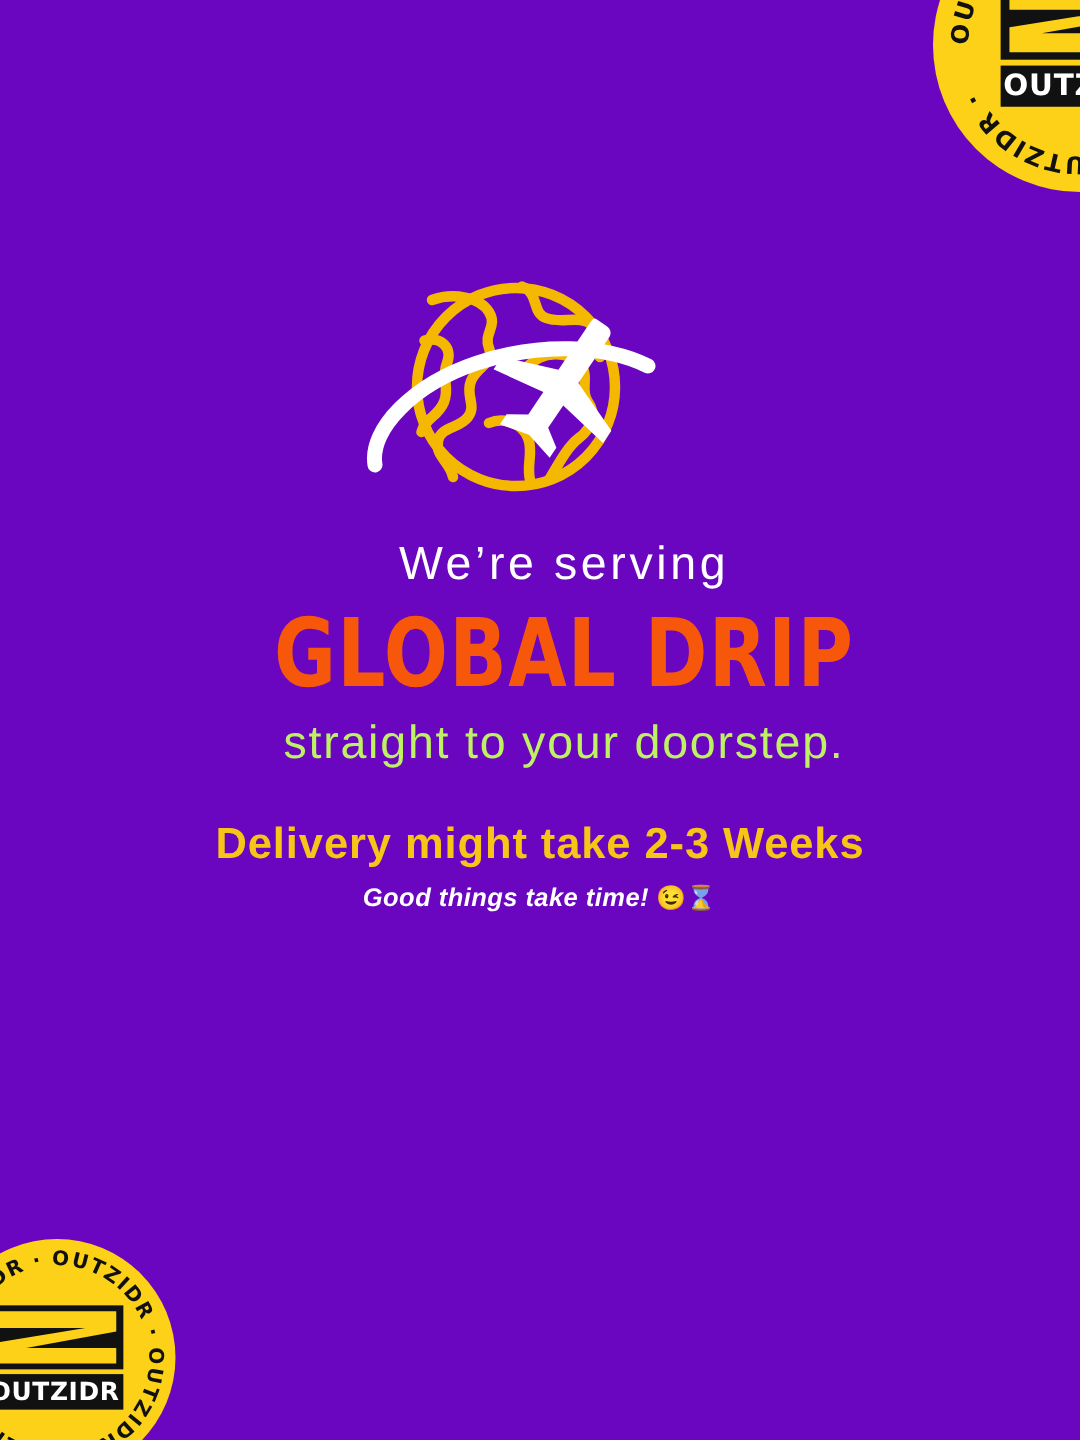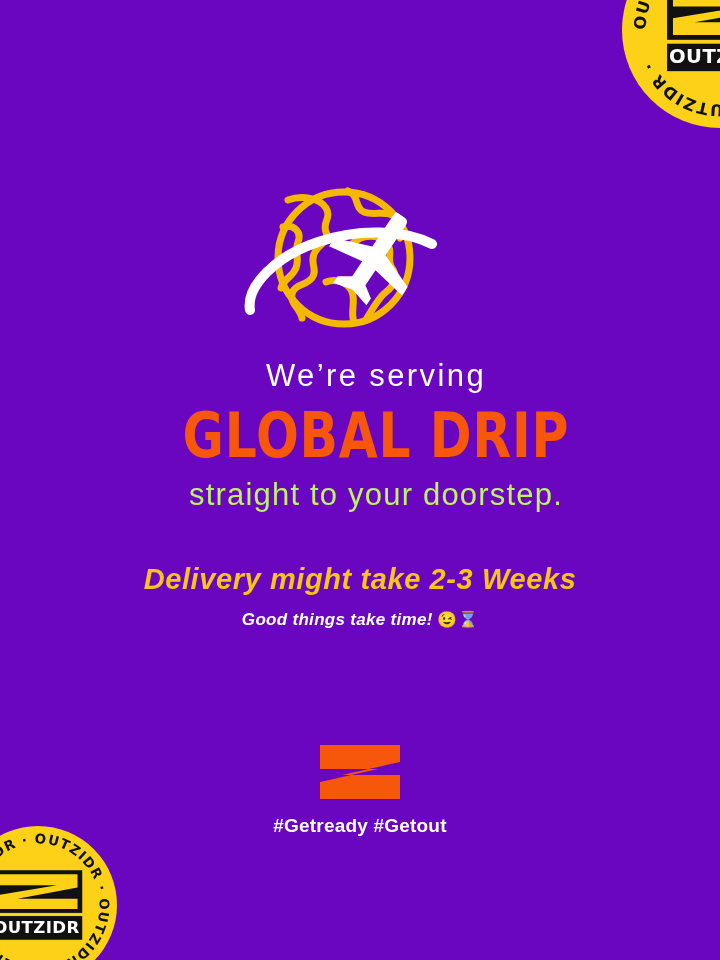--- a/index.html
+++ b/index.html
@@ -109,22 +109,21 @@
     width: 720px;
     text-align: center;
   }
 
   .line-delivery {
     font-size: 29px;
     font-weight: 700;
     color: #f7c518;
     letter-spacing: 0.6px;
     line-height: 1.08;
-    margin: 16px;
-    font-style: italic;
+    margin: 0;
   }
 
   .line-sub {
     font-size: 17px;
     font-weight: 700;
     font-style: italic;
     color: #ffffff;
     letter-spacing: 0.3px;
     line-height: 1.1;
     margin: 11px 0 16px 0;
@@ -227,20 +226,14 @@
   </div>
 
   <div id="delivery">
     <p class="line-delivery">Delivery might take 2-3 Weeks</p>
     <p class="line-sub">
       <span>Good things take time!</span>
       <span class="emoji">😉⌛</span>
     </p>
   </div>
 
-  <div id="footer">
-    <svg id="zmark" viewBox="0 0 80 54" xmlns="http://www.w3.org/2000/svg">
-      <polygon points="0,0 80,0 80,17 22,30 80,30 80,54 0,54 0,37 58,24 0,24" fill="#f7570a"></polygon>
-    </svg>
-    <p class="line-hashtags">#Getready #Getout</p>
-  </div>
 
 </div>
 
 </body></html>

